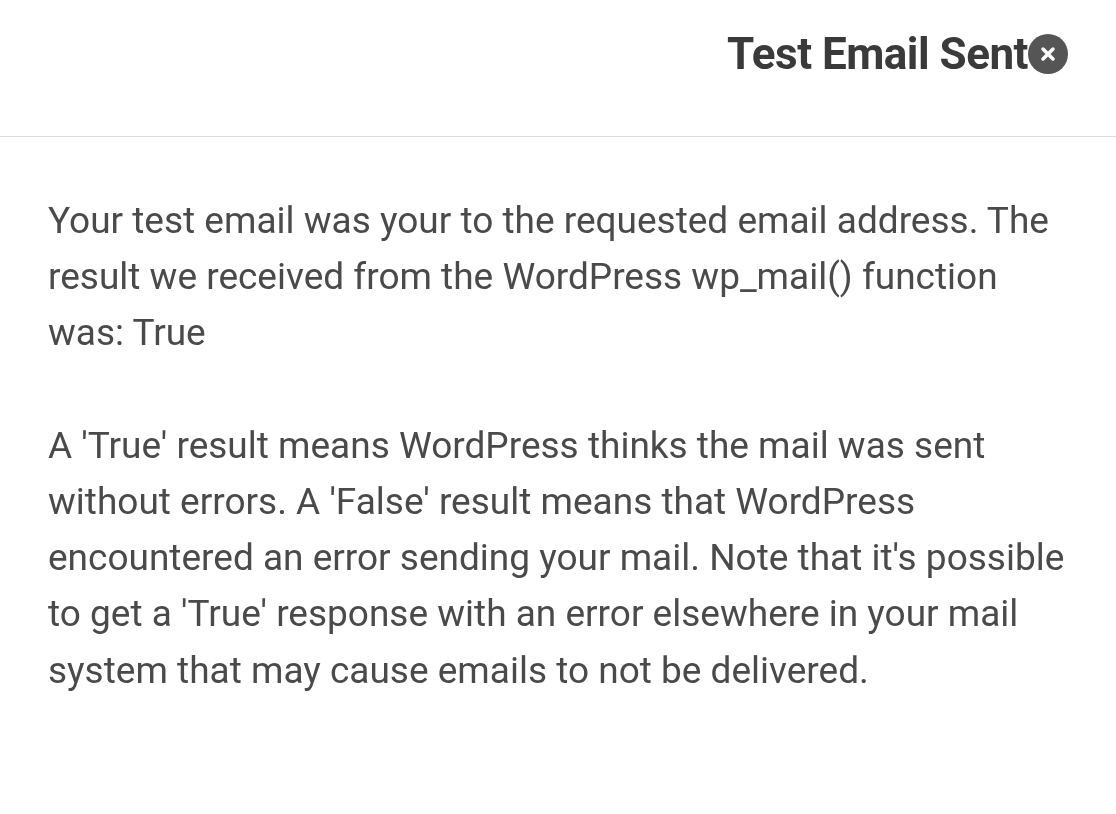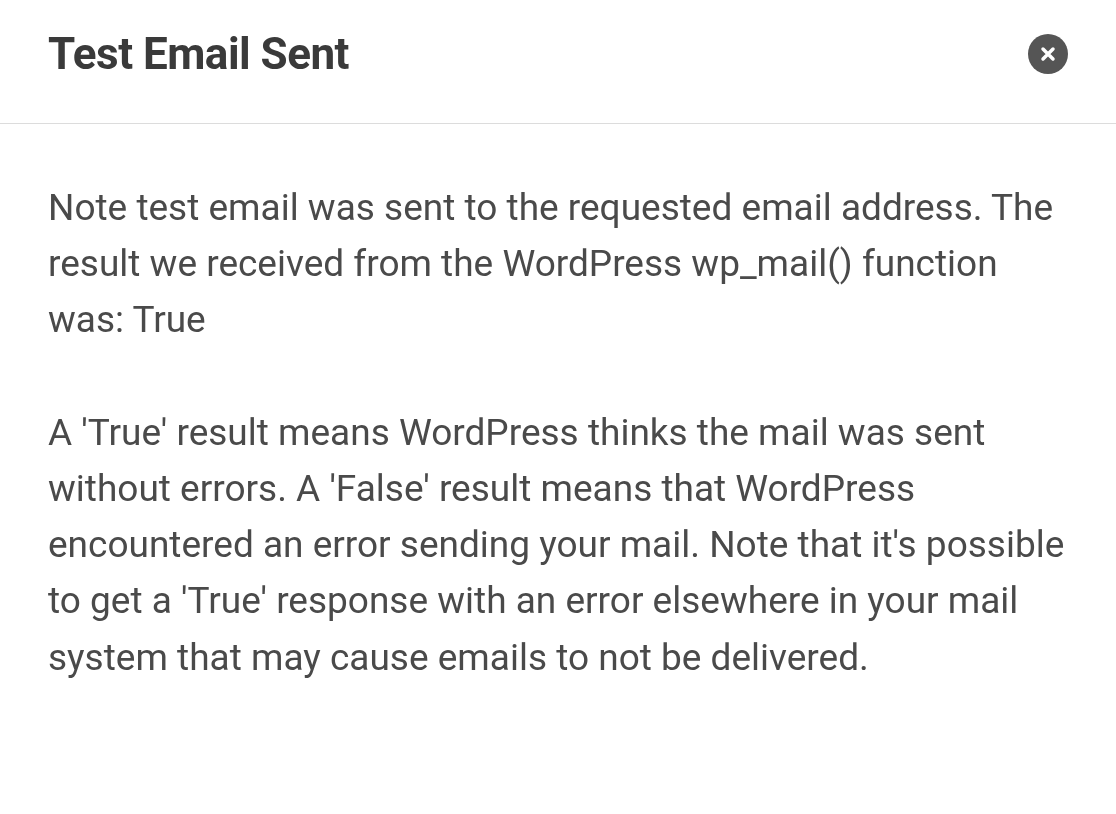--- a/index.html
+++ b/index.html
@@ -13,23 +13,23 @@
       width: 1116px;
       height: 814px;
       overflow: hidden;
     }
     .dialog {
       width: 100%;
       height: 100%;
     }
     .dialog-header {
       display: flex;
-      justify-content: space-between;
+      justify-content: flex-end;
       align-items: center;
-      padding: 28px 48px 43px 48px;
+      padding: 28px 48px 56px 48px;
       border-bottom: 1px solid #dcdcdc;
     }
     .dialog-title {
       font-size: 44px;
       font-weight: 700;
       color: #3a3a3a;
       letter-spacing: -0.5px;
     }
     .close-button {
       width: 40px;
@@ -65,16 +65,16 @@
 <div class="dialog">
   <div class="dialog-header">
     <h1 class="dialog-title">Test Email Sent</h1>
     <button class="close-button">
       <svg viewBox="0 0 20 20" fill="none">
         <path d="M5 5 L15 15 M15 5 L5 15" stroke="#ffffff" stroke-width="3.5" stroke-linecap="round"></path>
       </svg>
     </button>
   </div>
   <div class="dialog-body">
-    <p class="body-paragraph">Note test email was sent to the requested email address. The result we received from the WordPress wp_mail() function was: True</p>
+    <p class="body-paragraph">Your test email was your to the requested email address. The result we received from the WordPress wp_mail() function was: True</p>
     <p class="body-paragraph">A 'True' result means WordPress thinks the mail was sent without errors. A 'False' result means that WordPress encountered an error sending your mail. Note that it's possible to get a 'True' response with an error elsewhere in your mail system that may cause emails to not be delivered.</p>
   </div>
 </div>
 
 </body></html>

